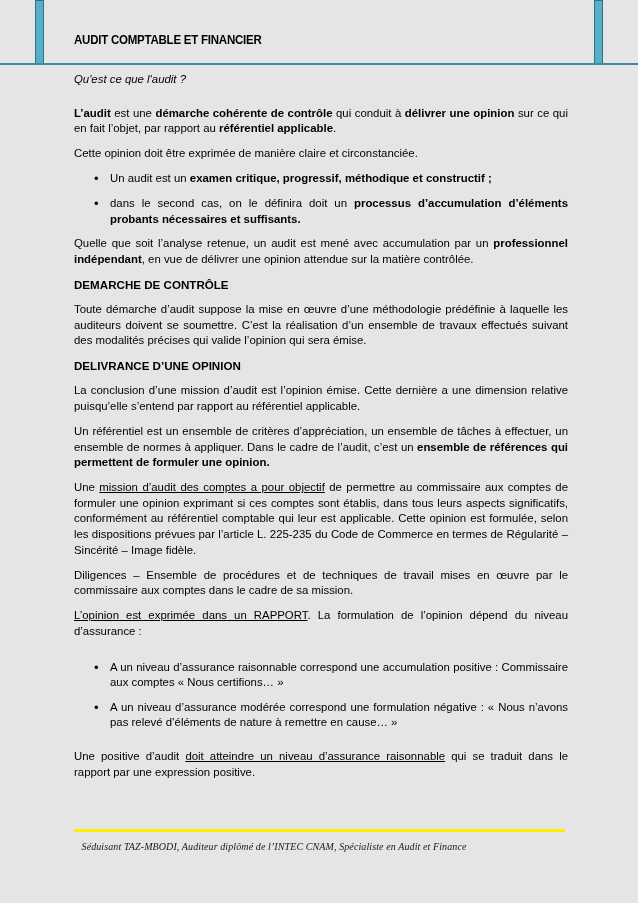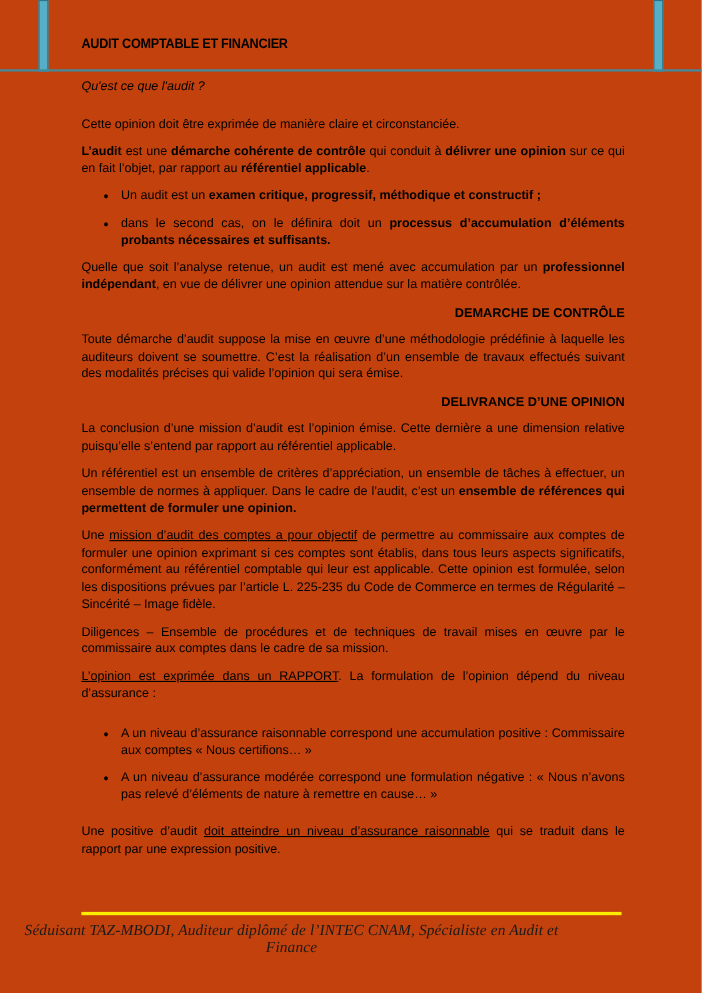--- a/index.html
+++ b/index.html
@@ -14,21 +14,21 @@
     font-family: "Liberation Sans", sans-serif;
     color: #000000;
     overflow: hidden;
   }
 
   
   .page {
     position: relative;
     width: 638px;
     height: 903px;
-    background: #c2410c;
+    background: #e5e5e5;
   }
 
   
   .header {
     position: absolute;
     left: 0;
     top: 0;
     width: 638px;
     height: 66px;
   }
@@ -97,21 +97,21 @@
     margin-bottom: 20px;
   }
   .para b, .para strong { font-weight: bold; }
   .u { text-decoration: underline; }
 
   .heading {
     font-size: 11.6px;
     line-height: 15.6px;
     font-weight: bold;
     margin: 2px 0 9.5px 0;
-    text-align: right;
+    text-align: left;
   }
 
   ul.bullets {
     list-style: none;
     margin: 0 0 9px 0;
     padding: 0;
   }
   ul.bullets li {
     position: relative;
     font-size: 11.4px;
@@ -141,27 +141,27 @@
   .footer-rule {
     position: absolute;
     left: 74px;
     top: 0px;
     width: 491px;
     height: 3px;
     background: #ffed00;
   }
   .footer-text {
     position: absolute;
-    left: 3px;
+    left: 12px;
     top: 10px;
     width: 524px;
     text-align: center;
     font-family: "Liberation Serif", serif;
     font-style: italic;
-    font-size: 14px;
+    font-size: 10px;
     line-height: 15px;
     color: #1a1a1a;
     letter-spacing: 0.1px;
   }
 </style>
 </head>
 <body>
 
 <div class="page">
 
@@ -169,23 +169,23 @@
     <div class="header-bar-left"></div>
     <div class="header-bar-right"></div>
     <div class="header-rule"></div>
     <div class="doc-title">AUDIT COMPTABLE ET FINANCIER</div>
   </div>
 
   <div class="content">
 
     <p class="para lead">Qu'est ce que l'audit ?</p>
 
+    <p class="para"><b>L’audit</b><span> est une </span><b>démarche cohérente de contrôle</b><span> qui conduit à </span><b>délivrer une opinion</b><span> sur ce qui en fait l’objet, par rapport au </span><b>référentiel applicable</b><span>.</span></p>
+
     <p class="para">Cette opinion doit être exprimée de manière claire et circonstanciée.</p>
-
-    <p class="para"><b>L’audit</b><span> est une </span><b>démarche cohérente de contrôle</b><span> qui conduit à </span><b>délivrer une opinion</b><span> sur ce qui en fait l’objet, par rapport au </span><b>référentiel applicable</b><span>.</span></p>
 
     <ul class="bullets">
       <li>
         <span class="dot">•</span><span>Un audit est un </span><b>examen critique, progressif, méthodique et constructif ;</b>
       </li>
       <li>
         <span class="dot">•</span><span>dans le second cas, on le définira doit un </span><b>processus d’accumulation d’éléments probants nécessaires et suffisants.</b>
       </li>
     </ul>
 

